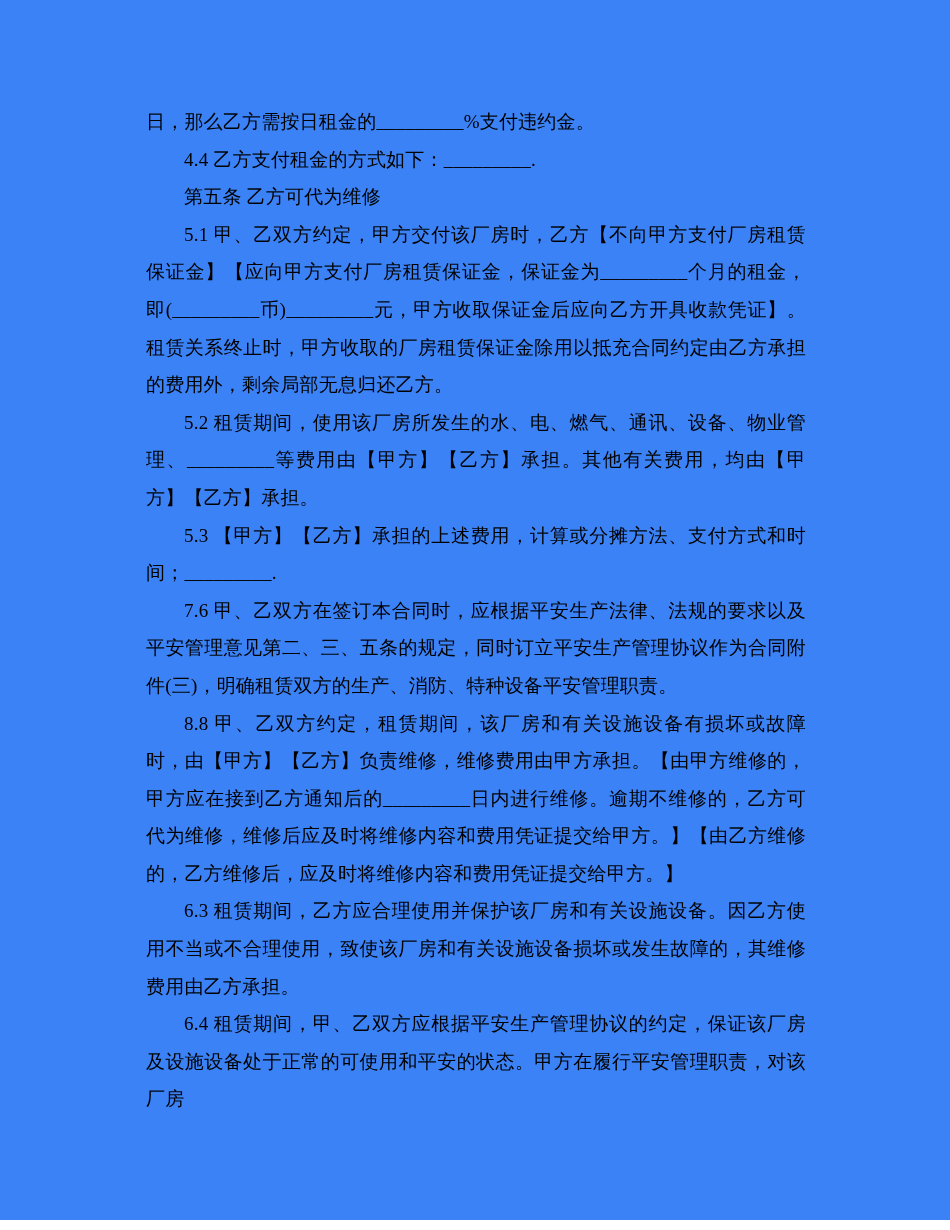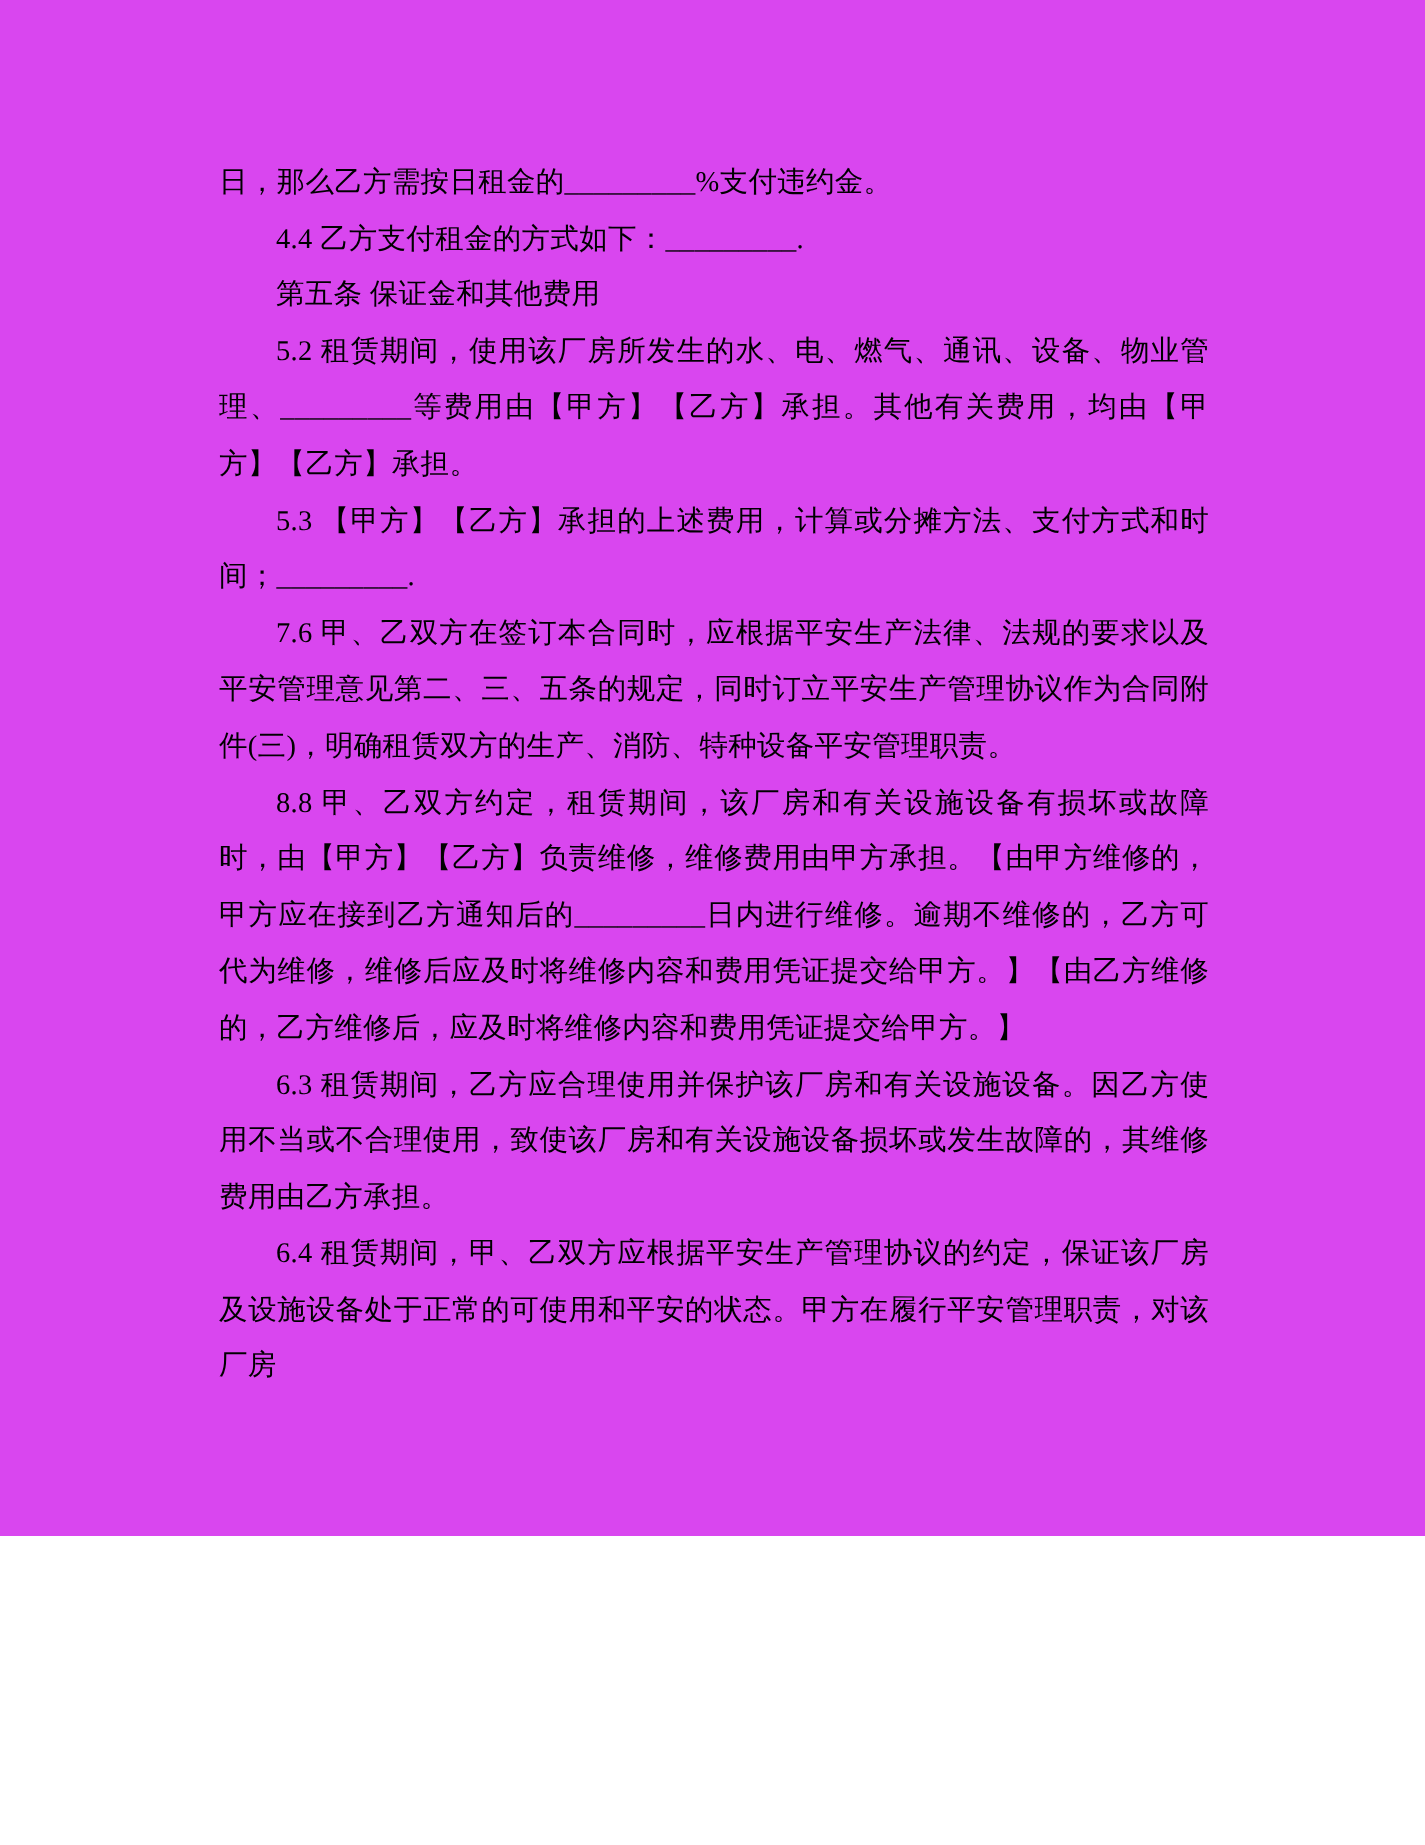--- a/index.html
+++ b/index.html
@@ -9,22 +9,22 @@
   }
   body {
     width: 950px;
     height: 1230px;
     overflow: hidden;
     font-family: "Liberation Serif", "DejaVu Serif", serif;
   }
   .page {
     box-sizing: border-box;
     width: 950px;
-    height: 1024px;
-    background: #d946ef;
+    height: 1220px;
+    background: #3b82f6;
     padding: 103px 144px 0 146px;
   }
   .doc p {
     margin: 0;
     padding: 0;
     font-size: 19px;
     line-height: 37.6px;
     color: #000000;
     text-align: justify;
     text-justify: inter-ideograph;
@@ -36,21 +36,22 @@
     font-family: Liberation Serif, serif;
   }
 </style>
 </head>
 <body>
 
 <div class="page">
   <div class="doc">
     <p>日，那么乙方需按日租金的_________%支付违约金。</p>
     <p class="indent">4.4 乙方支付租金的方式如下：_________.</p>
-    <p class="indent">第五条 保证金和其他费用</p>
+    <p class="indent">第五条 乙方可代为维修</p>
+    <p class="indent">5.1 甲、乙双方约定，甲方交付该厂房时，乙方【不向甲方支付厂房租赁保证金】【应向甲方支付厂房租赁保证金，保证金为_________个月的租金，即(_________币)_________元，甲方收取保证金后应向乙方开具收款凭证】。租赁关系终止时，甲方收取的厂房租赁保证金除用以抵充合同约定由乙方承担的费用外，剩余局部无息归还乙方。</p>
     <p class="indent">5.2 租赁期间，使用该厂房所发生的水、电、燃气、通讯、设备、物业管理、_________等费用由【甲方】【乙方】承担。其他有关费用，均由【甲方】【乙方】承担。</p>
     <p class="indent">5.3 【甲方】【乙方】承担的上述费用，计算或分摊方法、支付方式和时间；_________.</p>
     <p class="indent">7.6 甲、乙双方在签订本合同时，应根据平安生产法律、法规的要求以及平安管理意见第二、三、五条的规定，同时订立平安生产管理协议作为合同附件(三)，明确租赁双方的生产、消防、特种设备平安管理职责。</p>
     <p class="indent">8.8 甲、乙双方约定，租赁期间，该厂房和有关设施设备有损坏或故障时，由【甲方】【乙方】负责维修，维修费用由甲方承担。【由甲方维修的，甲方应在接到乙方通知后的_________日内进行维修。逾期不维修的，乙方可代为维修，维修后应及时将维修内容和费用凭证提交给甲方。】【由乙方维修的，乙方维修后，应及时将维修内容和费用凭证提交给甲方。】</p>
     <p class="indent">6.3 租赁期间，乙方应合理使用并保护该厂房和有关设施设备。因乙方使用不当或不合理使用，致使该厂房和有关设施设备损坏或发生故障的，其维修费用由乙方承担。</p>
     <p class="indent">6.4 租赁期间，甲、乙双方应根据平安生产管理协议的约定，保证该厂房及设施设备处于正常的可使用和平安的状态。甲方在履行平安管理职责，对该厂房</p>
   </div>
 </div>
 
 </body></html>

